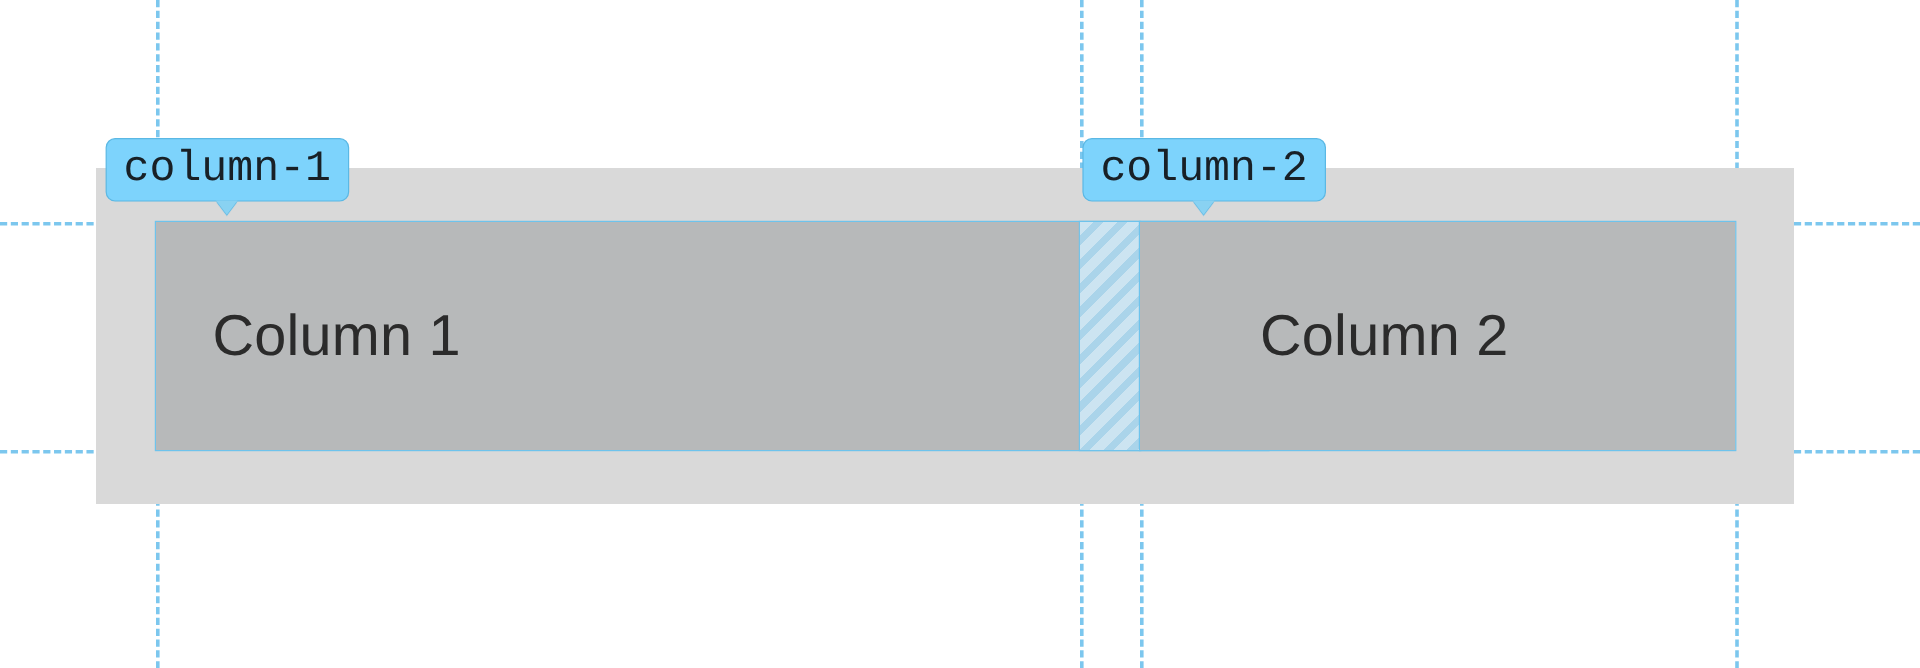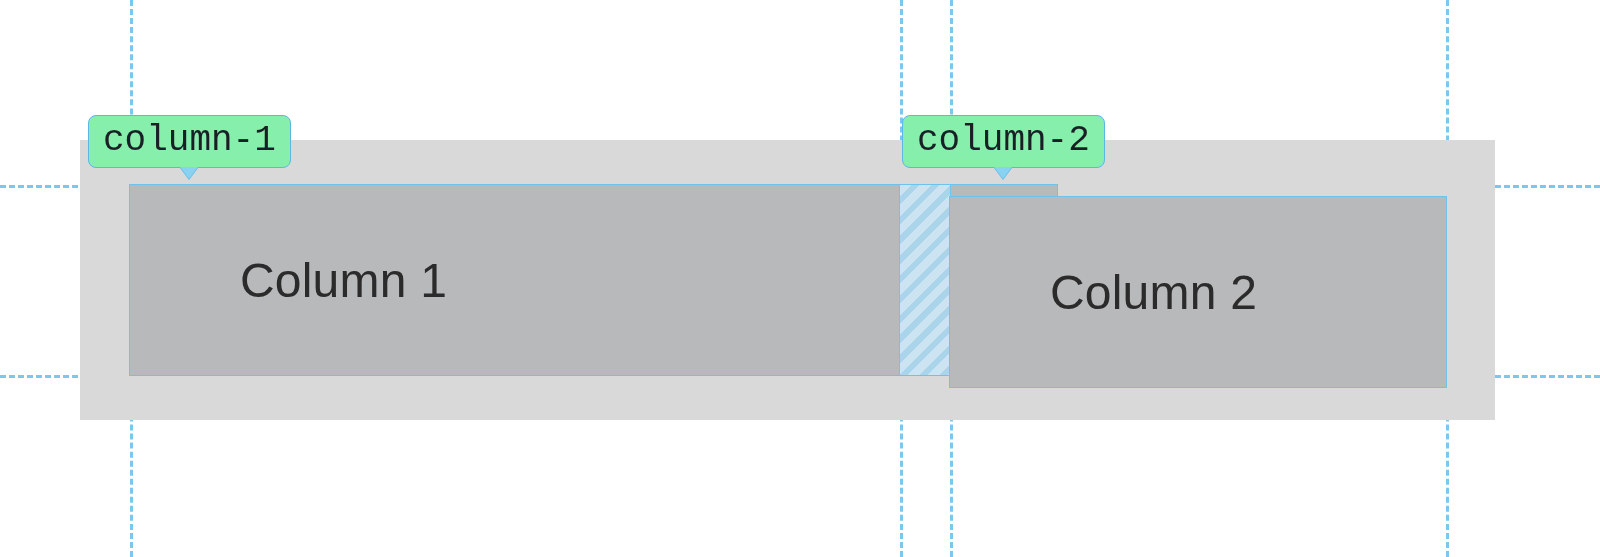--- a/index.html
+++ b/index.html
@@ -64,21 +64,21 @@
       background: #b7b9ba;
       outline: 1.5px solid #6ec3ec;
       font-size: 48px;
       color: #2b2b2b;
       letter-spacing: 0.2px;
     }
 
     .track-1 {
       left: 0;
       width: 927px;
-      padding-left: 110px;
+      padding-left: 47px;
     }
 
     .gap-region {
       position: absolute;
       left: 770px;
       top: 0;
       width: 50px;
       height: 100%;
       background: repeating-linear-gradient(
         135deg,
@@ -88,27 +88,26 @@
         #a9d8f0 14px
       );
       outline: 1.5px solid #6ec3ec;
       opacity: 0.9;
     }
 
     .track-2 {
       left: 820px;
       width: 496px;
       padding-left: 100px;
-      margin-top: 12px;
     }
 
     
     .grid-label {
       position: absolute;
-      background: #86efac;
+      background: #7dd3fc;
       border: 1.5px solid #5bb8e4;
       border-radius: 8px;
       padding: 4px 14px 6px 14px;
       font-family: "SFMono-Regular", Consolas, "Liberation Mono", Menlo, monospace;
       font-size: 36px;
       color: #182026;
       line-height: 1.15;
     }
     .grid-label::after {
       content: "";

